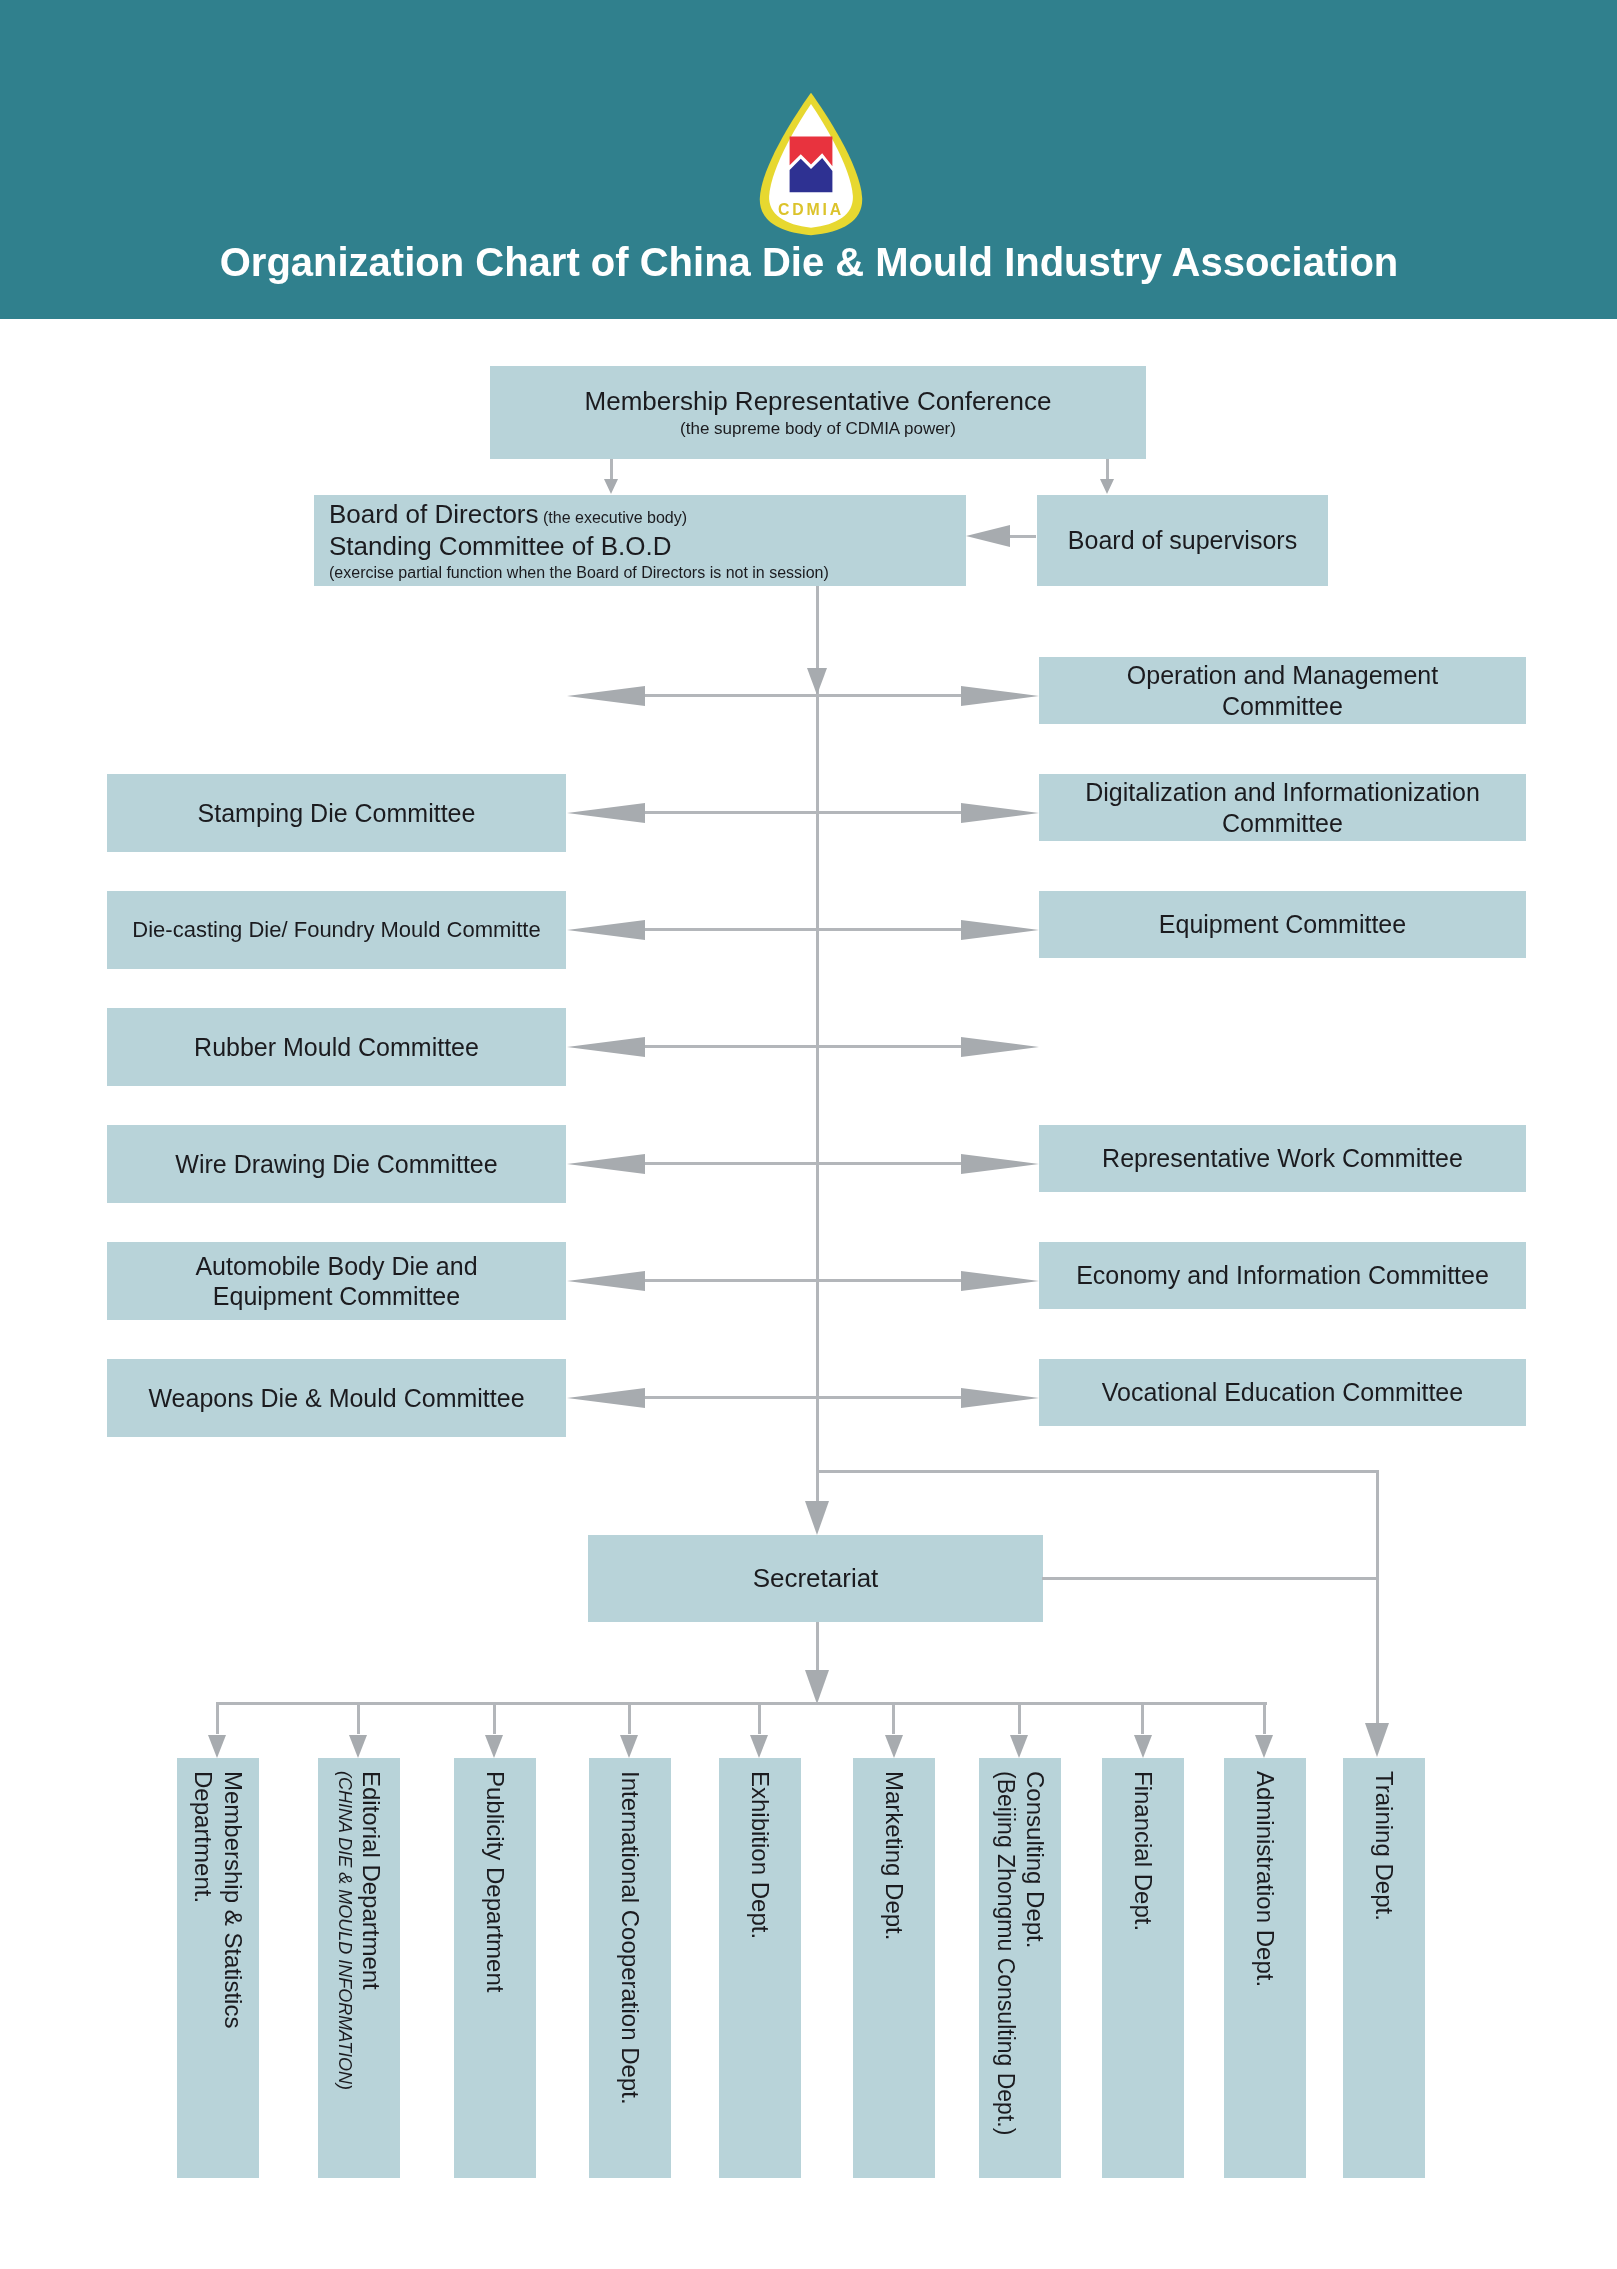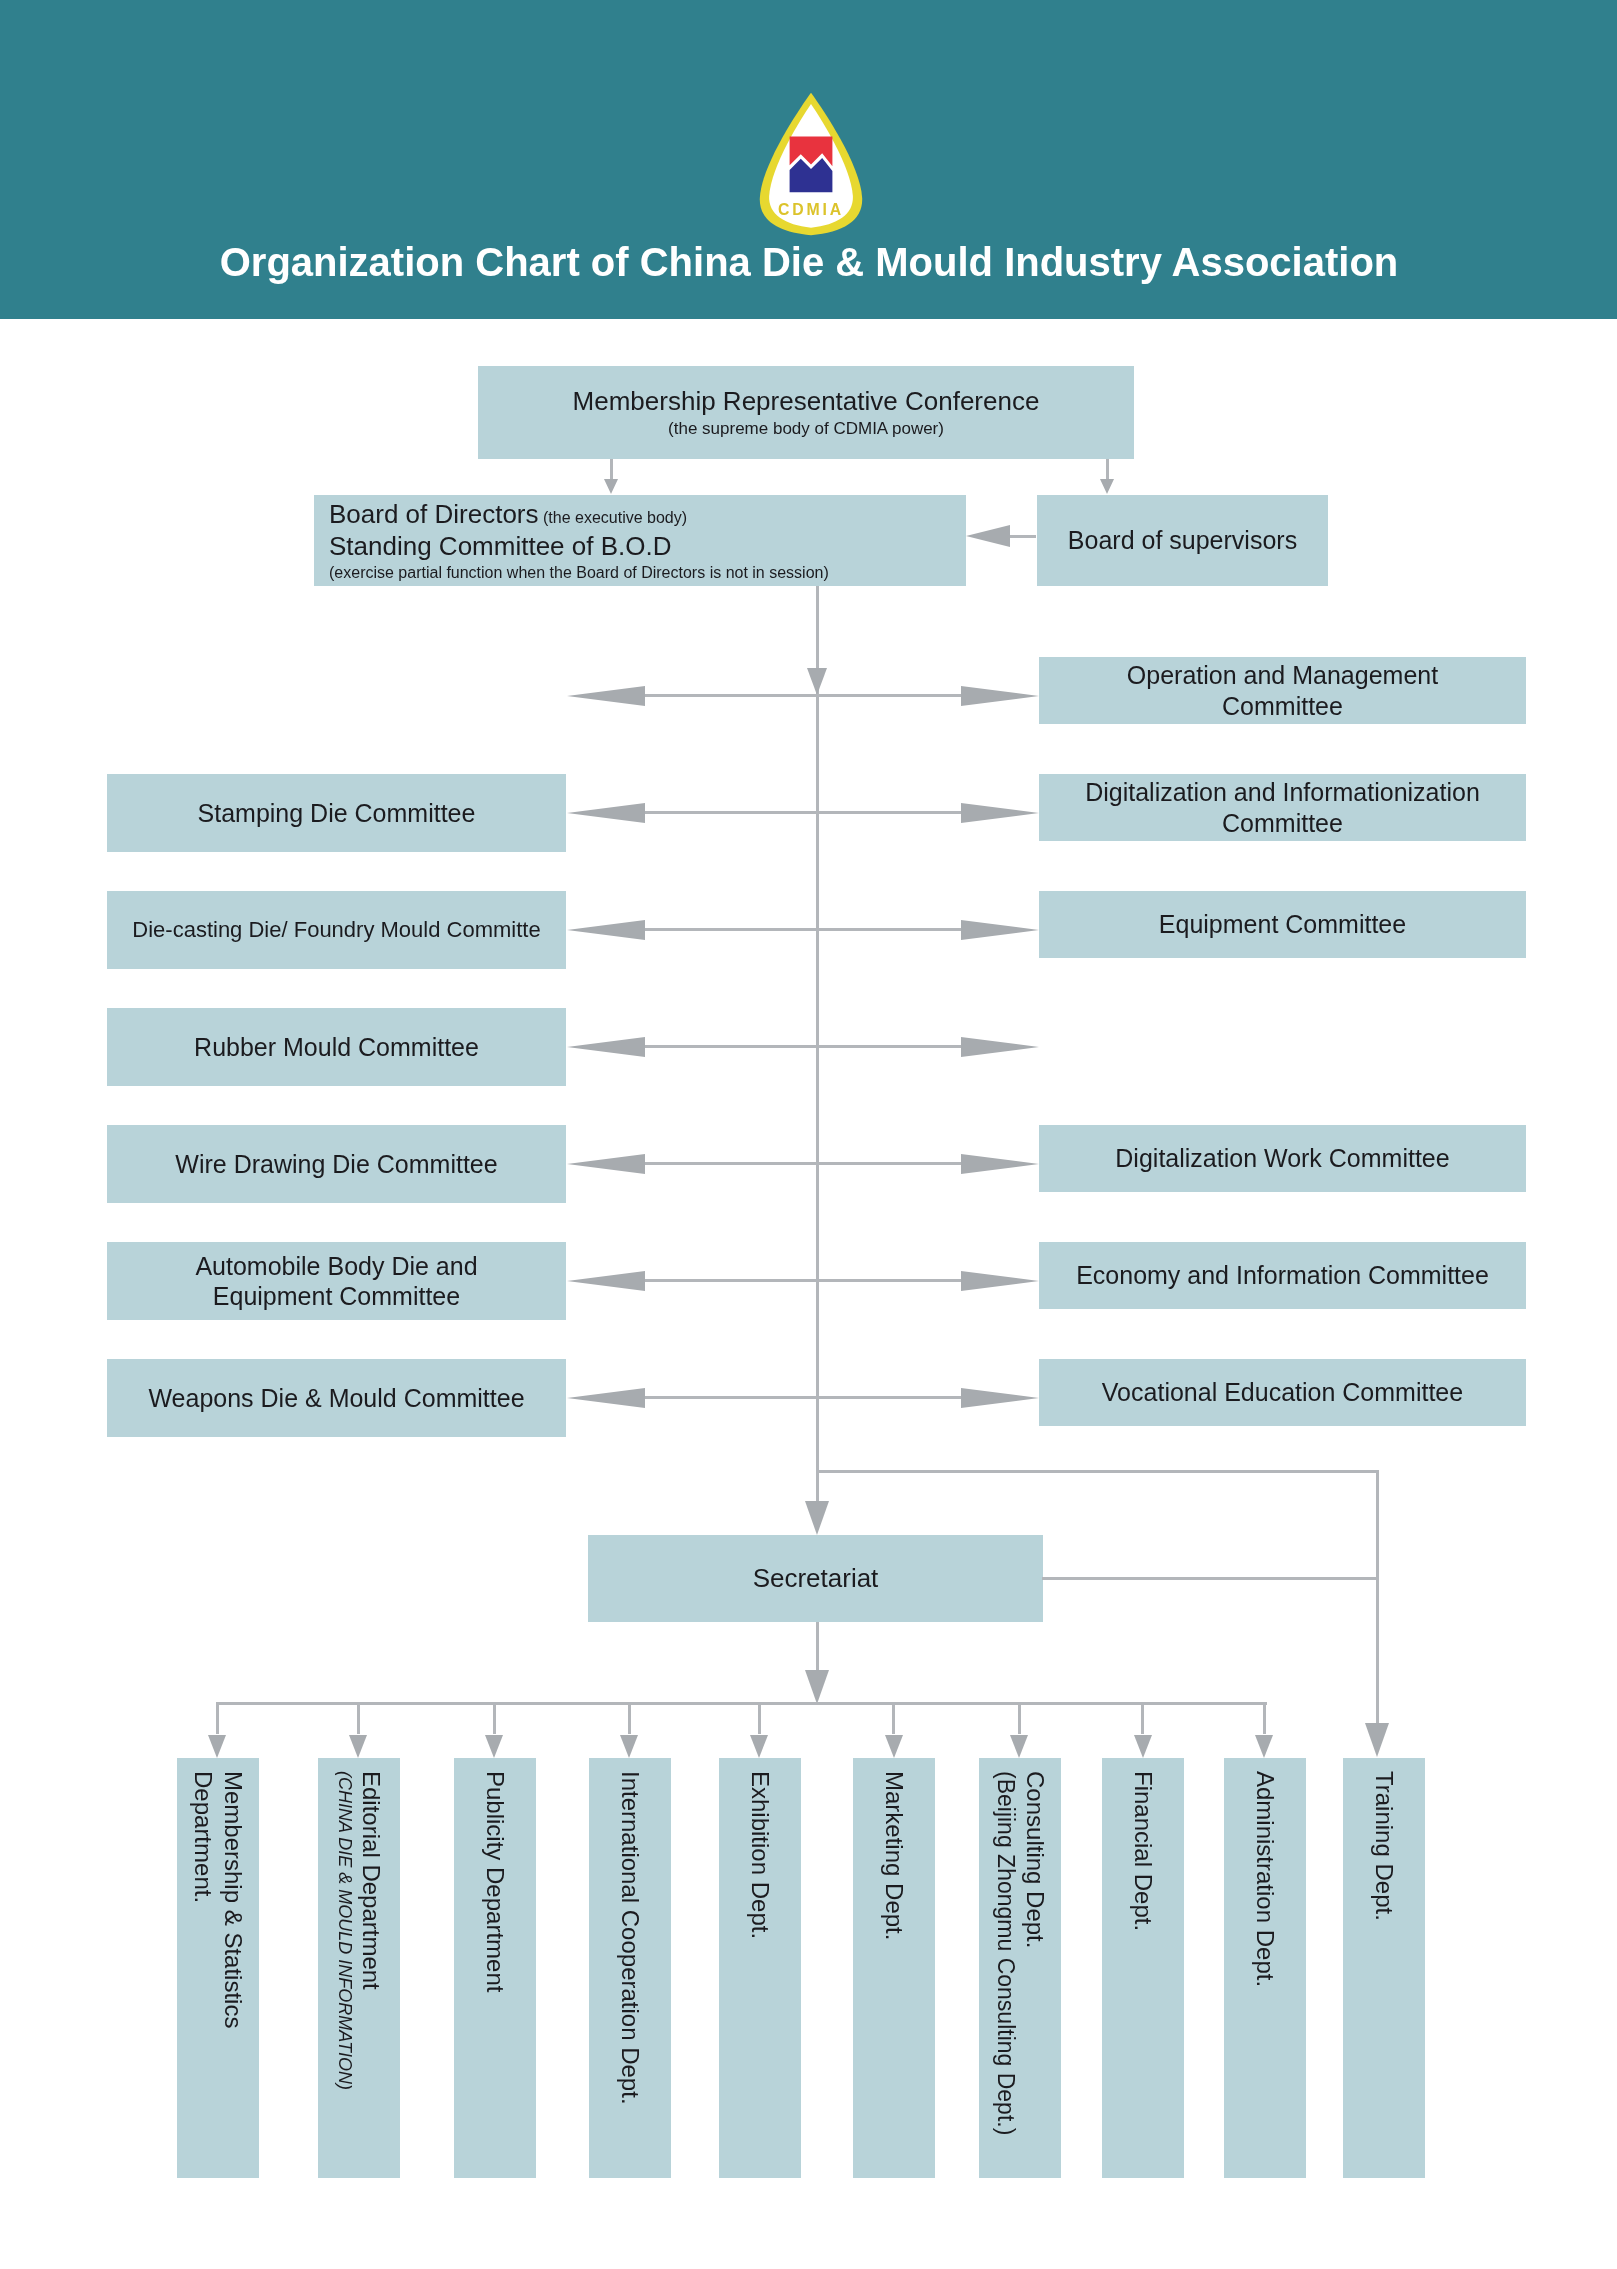--- a/index.html
+++ b/index.html
@@ -19,21 +19,21 @@
   .title{position:absolute;left:0;top:240px;width:1618px;text-align:center;
          color:#ffffff;font-size:40px;font-weight:bold;letter-spacing:0px;}
 
   
   .box{position:absolute;background:var(--boxfill);display:flex;align-items:center;
        justify-content:center;text-align:center;}
   .box .lbl{font-size:25px;line-height:1.22;white-space:pre-line;}
   .box .fit{font-size:22px;white-space:nowrap;}
 
   
-  .topbox{left:478px;top:366px;width:656px;height:93px;flex-direction:column;}
+  .topbox{left:490px;top:366px;width:656px;height:93px;flex-direction:column;}
   .topbox .t1{font-size:26px;}
   .topbox .t2{font-size:17px;margin-top:2.9px;}
   .bodbox{left:314px;top:495px;width:652px;height:91px;flex-direction:column;
           align-items:flex-start;justify-content:center;padding-left:15px;box-sizing:border-box;text-align:left;}
   .bodbox .l1{font-size:26px;}
   .bodbox .l1 .note{font-size:16px;}
   .bodbox .l2{font-size:26px;margin-top:1px;}
   .bodbox .l3{font-size:16px;margin-top:1.9px;}
   .supbox{left:1037px;top:495px;width:291px;height:91px;}
   .supbox .lbl{font-size:25px;}
@@ -155,21 +155,21 @@
 Committee</span>
     </div>
   <div class="box rightbox" style="top:774px;">
       <span class="lbl">Digitalization and Informationization
 Committee</span>
     </div>
   <div class="box rightbox" style="top:891px;">
       <span class="lbl">Equipment Committee</span>
     </div>
   <div class="box rightbox" style="top:1125px;">
-      <span class="lbl">Digitalization Work Committee</span>
+      <span class="lbl">Representative Work Committee</span>
     </div>
   <div class="box rightbox" style="top:1242px;">
       <span class="lbl">Economy and Information Committee</span>
     </div>
   <div class="box rightbox" style="top:1359px;">
       <span class="lbl">Vocational Education Committee</span>
     </div>
 
   <div class="h" style="left:819px;top:1470px;width:560px;"></div>
   <div class="v" style="left:1376px;top:1470px;height:261px;"></div>

